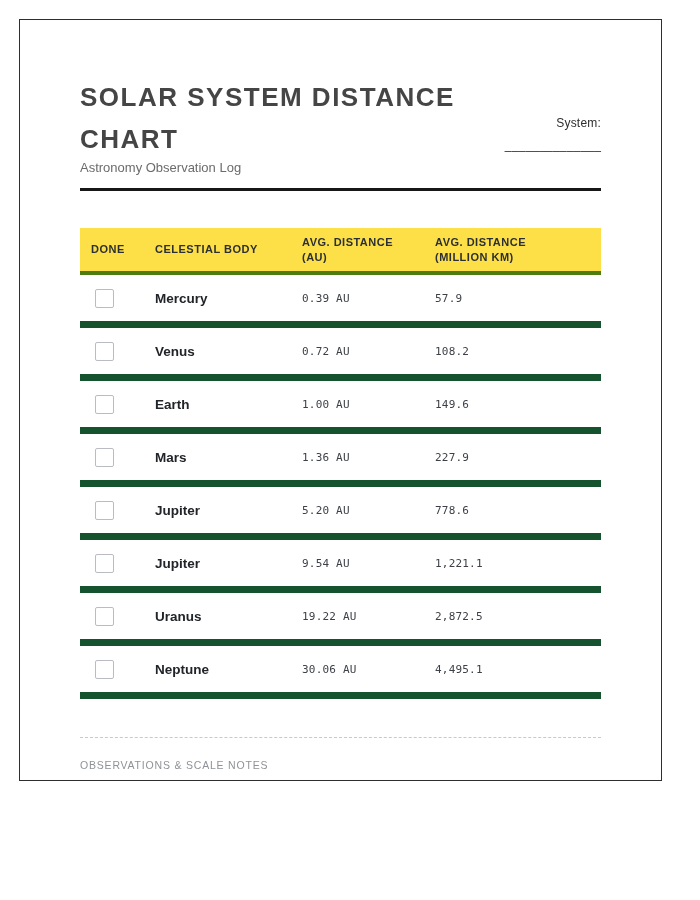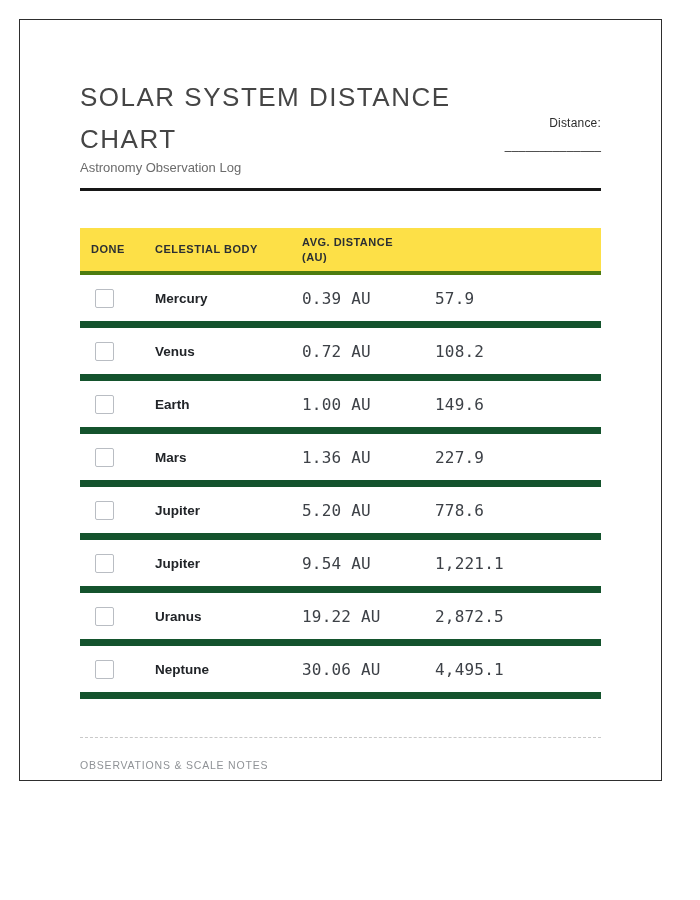--- a/index.html
+++ b/index.html
@@ -22,21 +22,21 @@
     position: relative;
   }
   
   .ws-header {
     position: relative;
     padding-top: 56px;
   }
   .page-title {
     max-width: 400px;
     font-size: 26px;
-    font-weight: 400;
+    font-weight: 700;
     letter-spacing: 1.5px;
     line-height: 42px;
     color: #454545;
     text-transform: uppercase;
   }
   .meta-block {
     position: absolute;
     top: 92px;
     right: 0;
     text-align: right;
@@ -90,21 +90,21 @@
     border-radius: 2px;
     background: #ffffff;
   }
   .body-name {
     font-size: 13.5px;
     font-weight: 700;
     color: #212428;
   }
   .mono {
     font-family: "DejaVu Sans Mono", monospace;
-    font-size: 16px;
+    font-size: 11px;
     color: #3d4147;
     letter-spacing: 0.2px;
   }
   
   .dashed-sep {
     margin-top: 38px;
     border-top: 1px dashed #c9c9c9;
   }
   .notes-label {
     margin-top: 21px;
@@ -116,32 +116,33 @@
 </style>
 </head>
 <body>
 
 <div class="page-frame">
   <div class="content">
 
     <div class="ws-header">
       <div class="page-title">Solar System Distance Chart</div>
       <div class="meta-block">
-        <div>Distance:</div>
+        <div>System:</div>
         <div>______________</div>
       </div>
       <div class="subtitle">Astronomy Observation Log</div>
       <div class="rule"></div>
     </div>
 
     <div class="table">
       <div class="thead">
         <div class="th c-done">DONE</div>
         <div class="th c-body">CELESTIAL BODY</div>
         <div class="th c-au">AVG. DISTANCE (AU)</div>
+        <div class="th c-km">AVG. DISTANCE (MILLION KM)</div>
       </div>
 
       <div class="row">
         <div>
             <span class="checkbox"></span>
           </div>
         <div class="body-name">Mercury</div>
         <div class="mono">0.39 AU</div>
         <div class="mono">57.9</div>
       </div>

